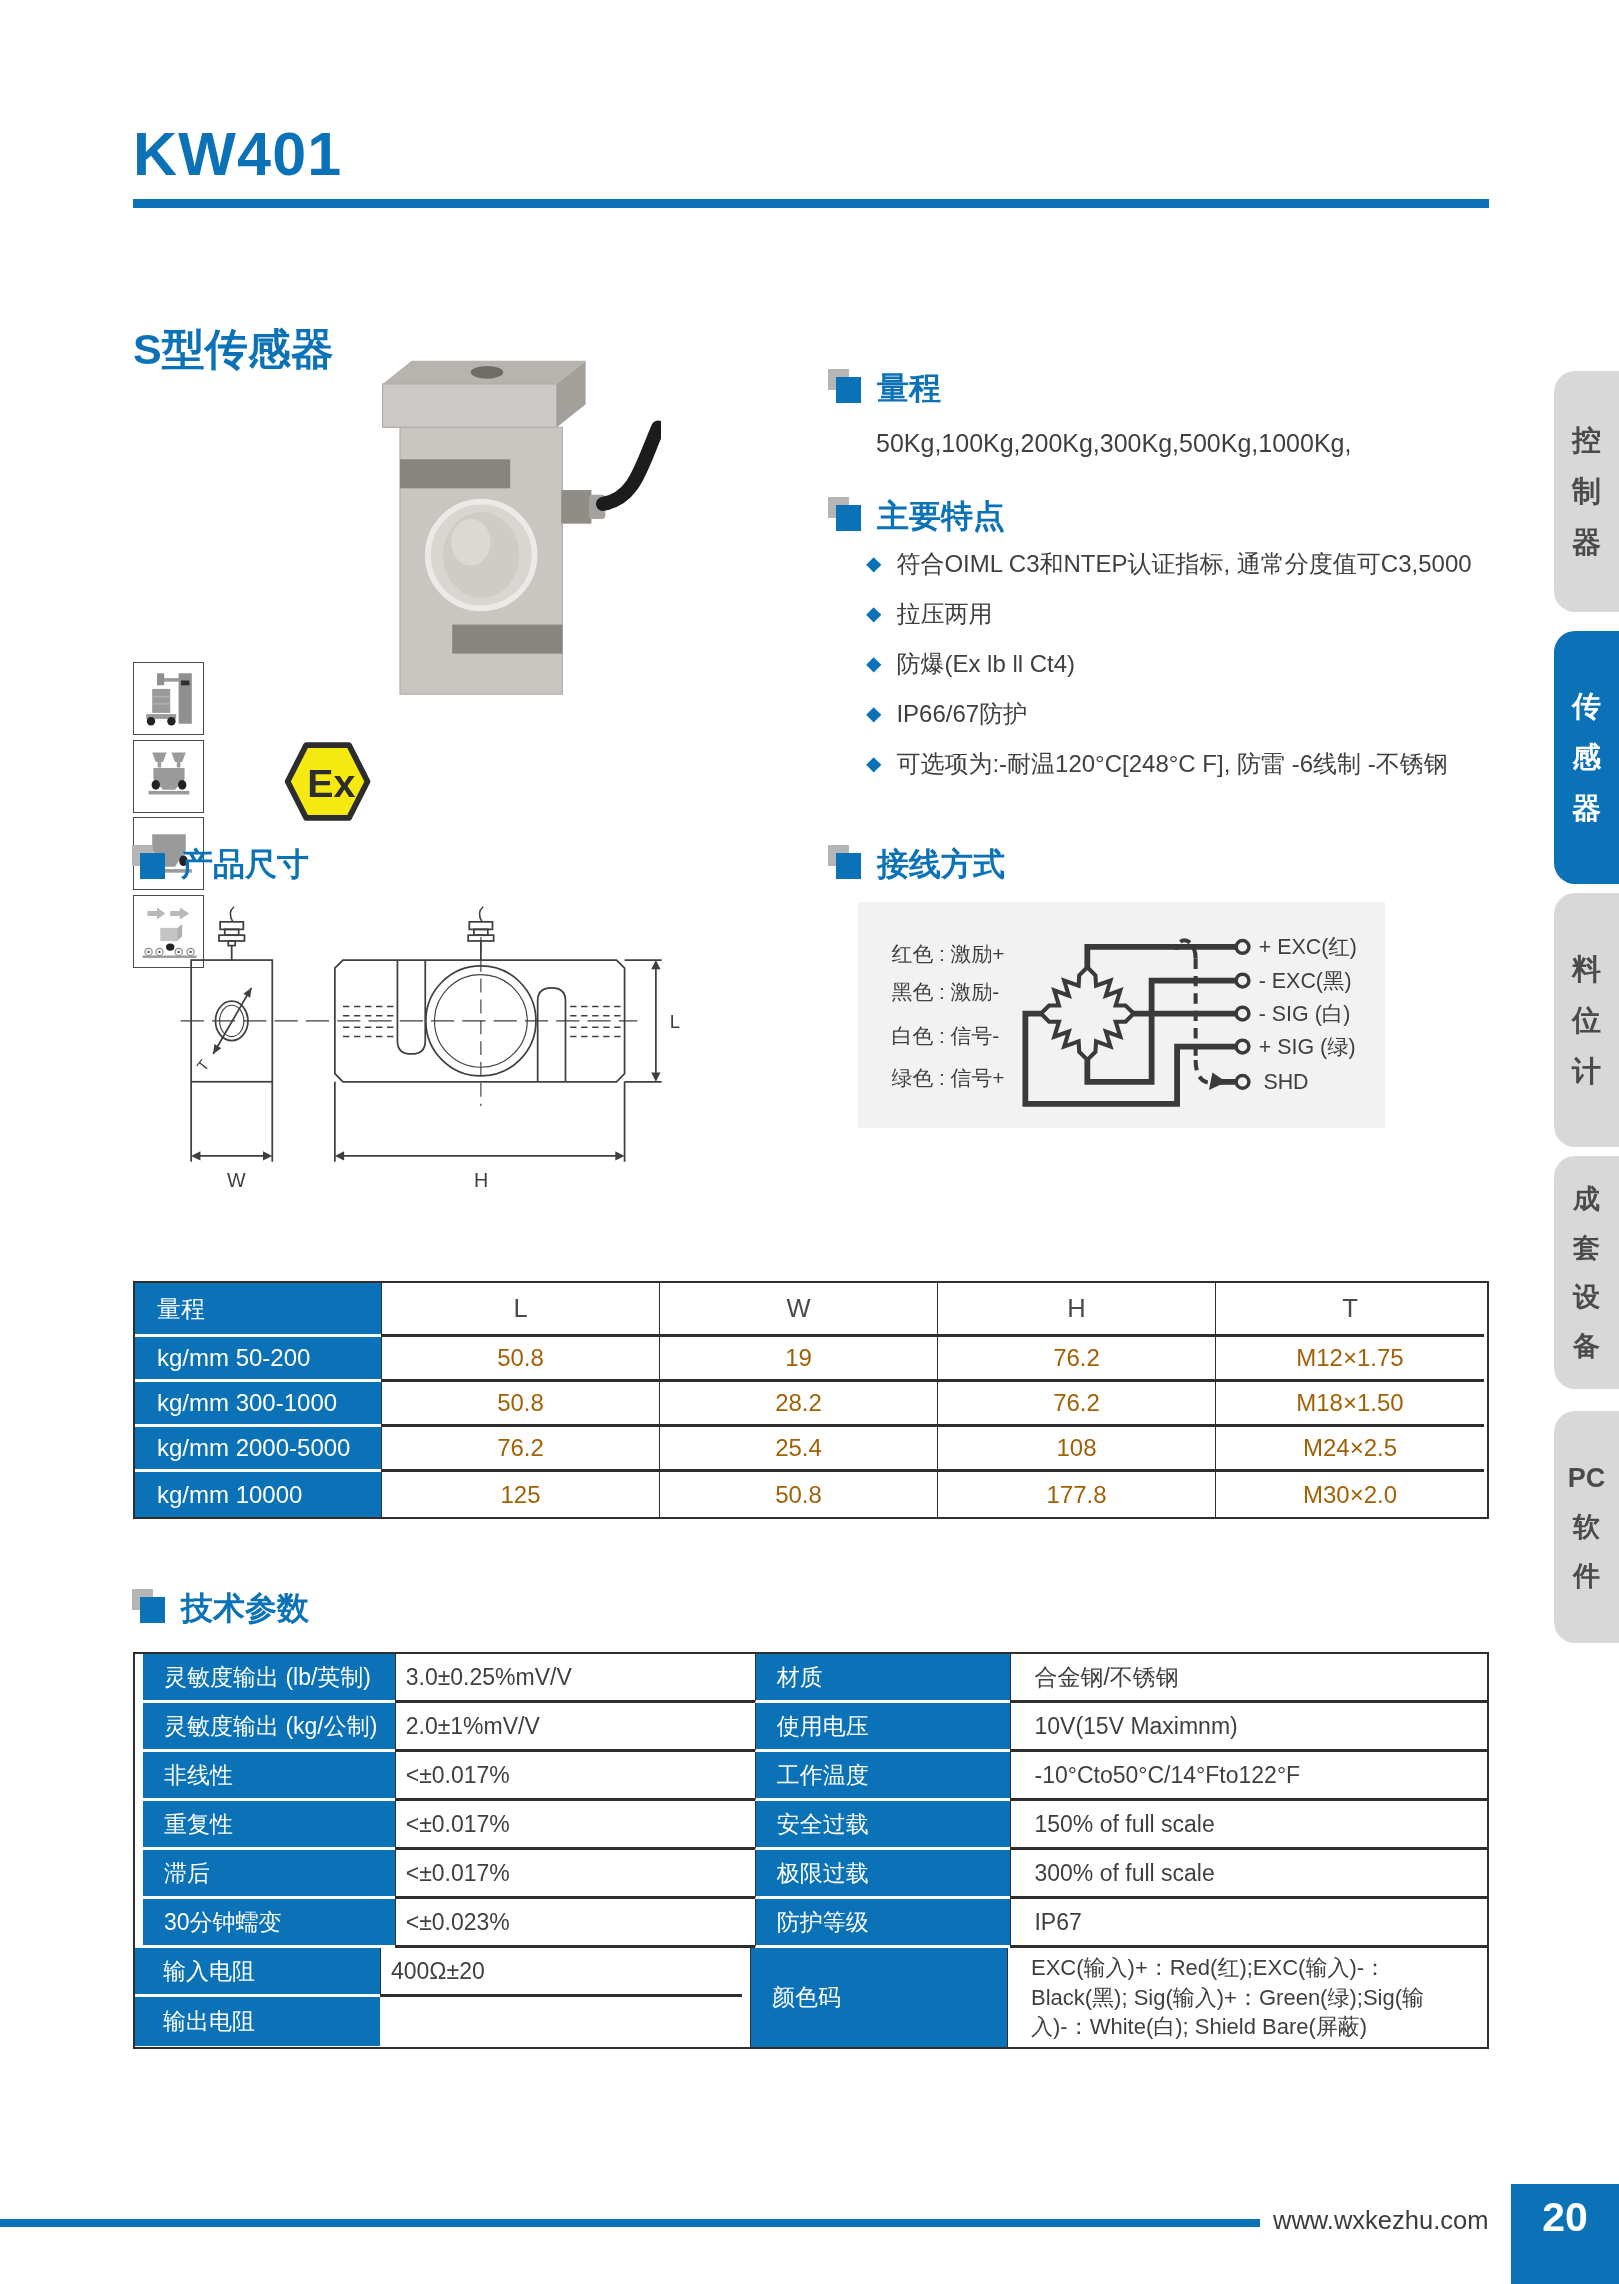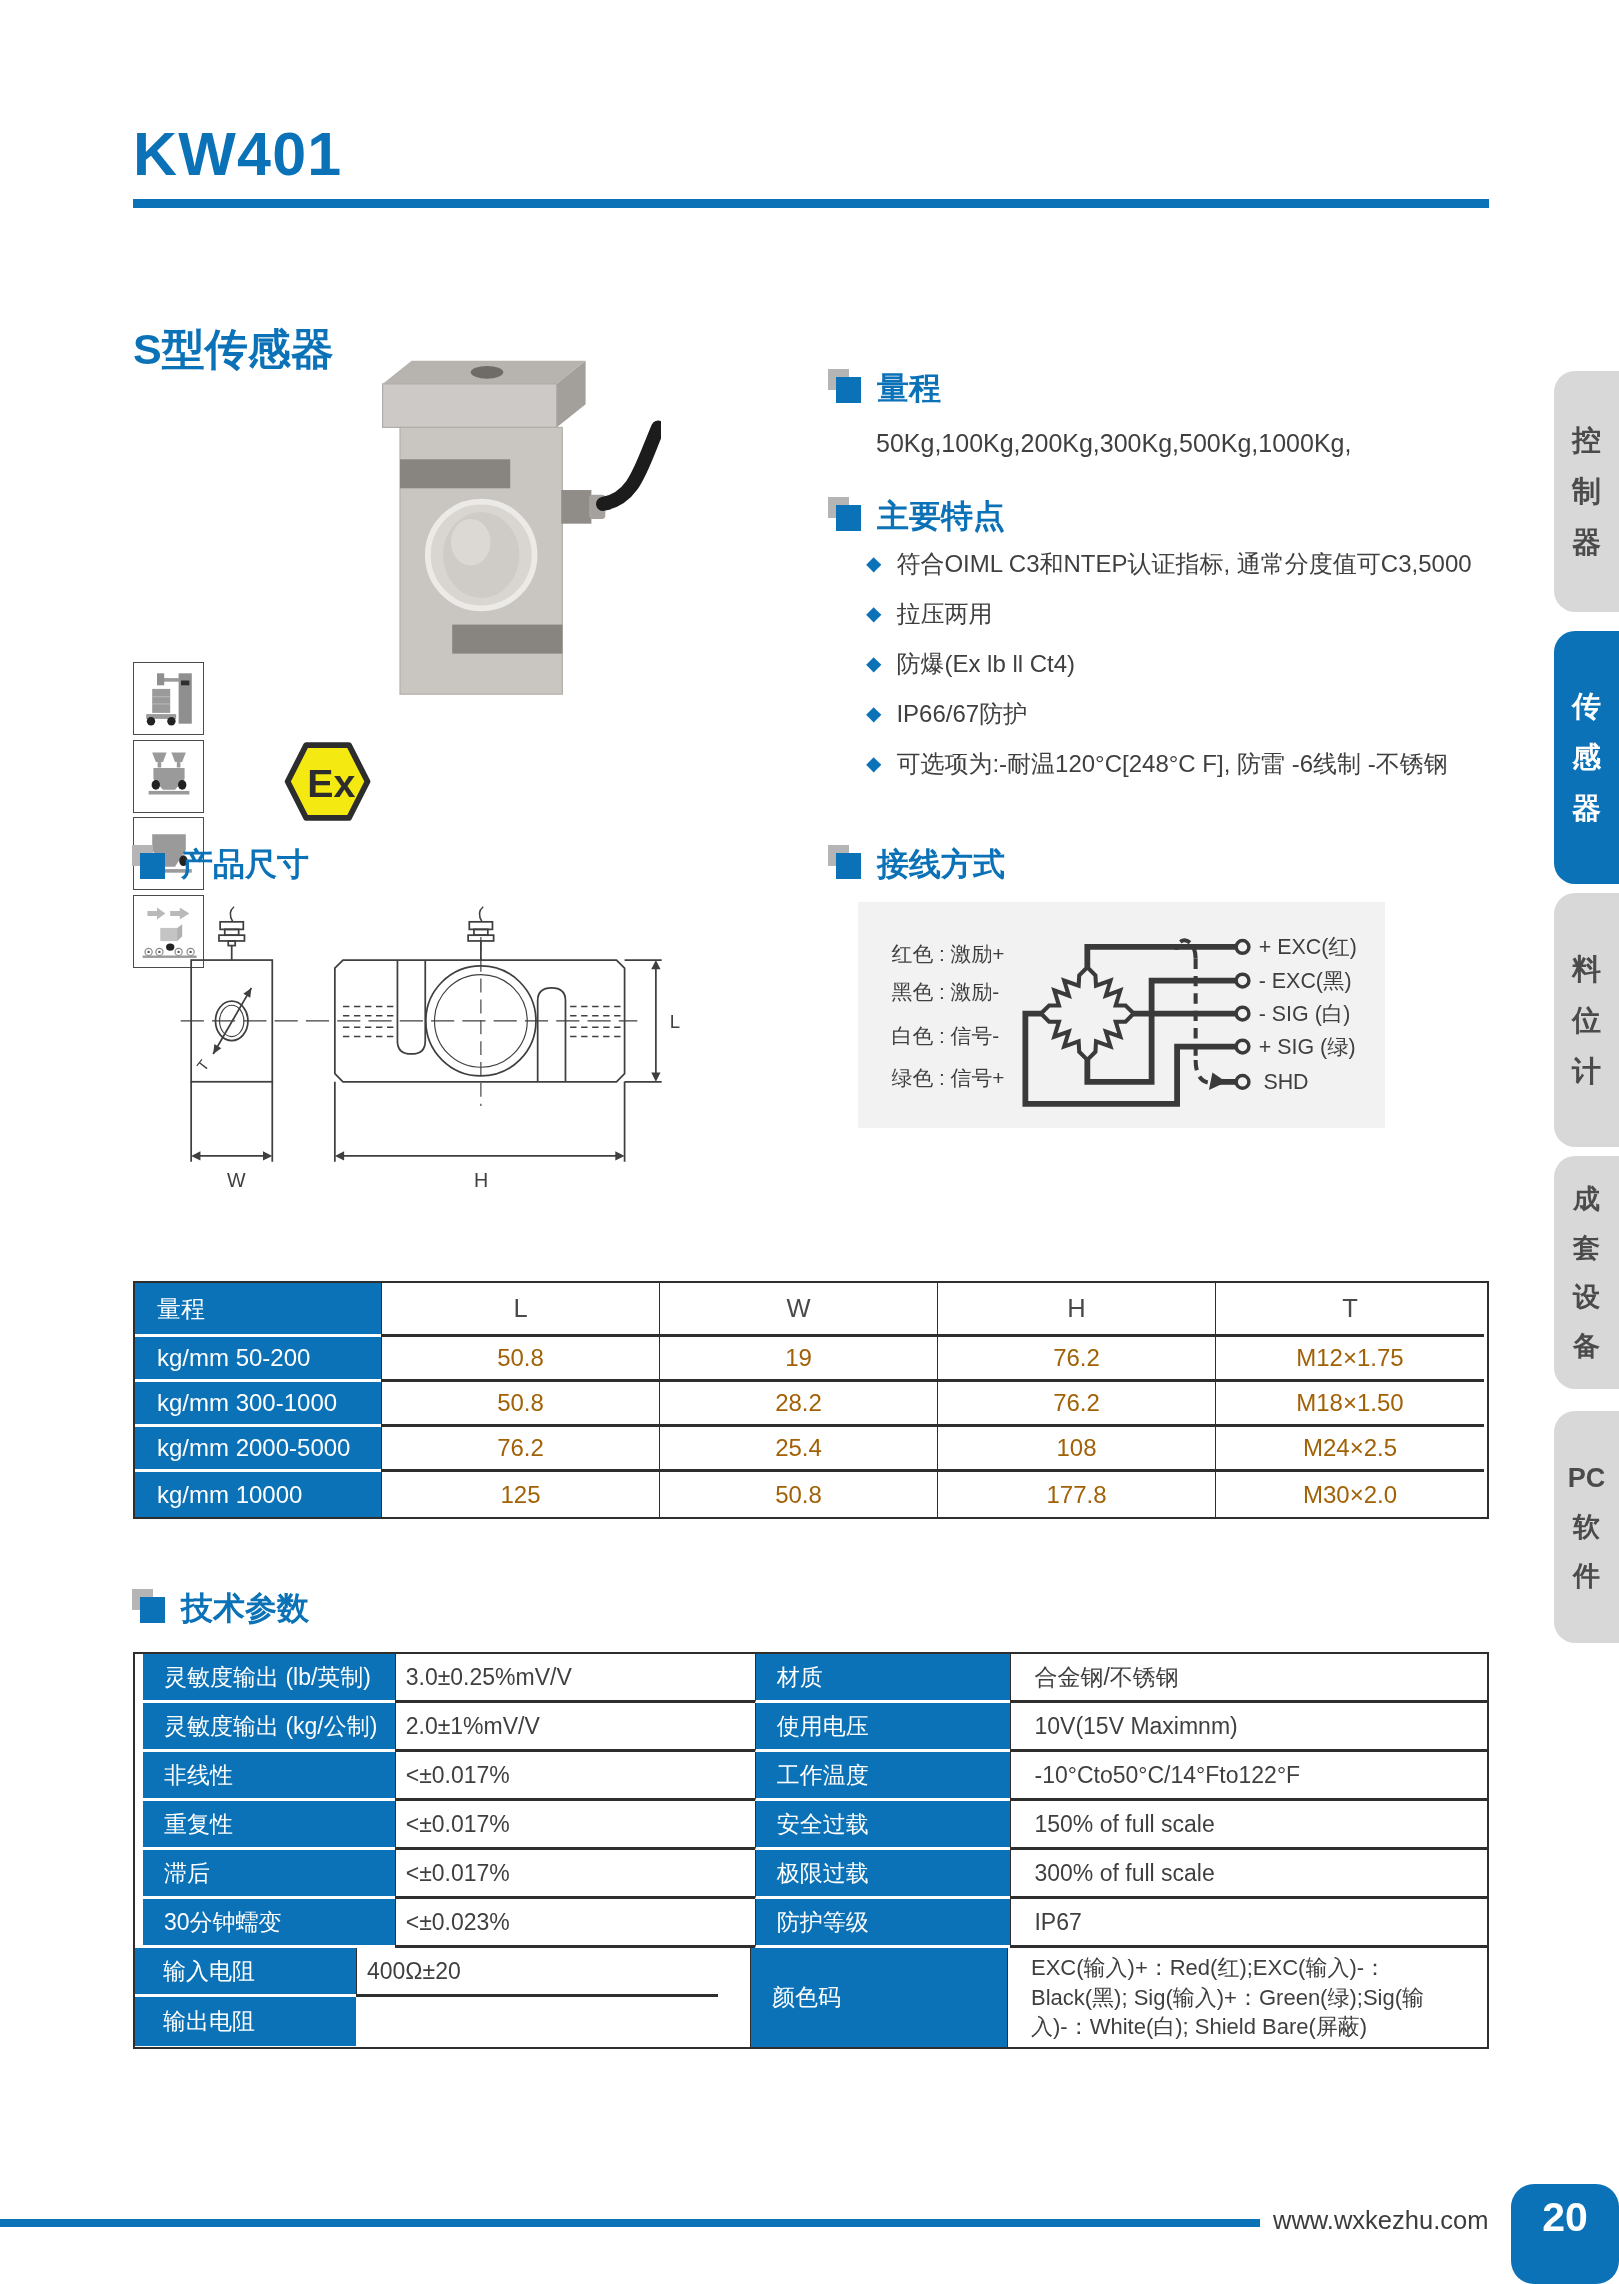--- a/index.html
+++ b/index.html
@@ -65,36 +65,36 @@
   
   .ttable{position:absolute;left:133px;top:1652px;width:1356px;border:2.9px solid var(--line);background:#fff;}
   .trow{display:flex;height:49px;margin-left:8px;}
   .t-label{width:253px;background:var(--accent);color:#fff;display:flex;align-items:center;padding-left:21px;font-size:23px;border-bottom:3.5px solid #fff;}
   .t-val1{width:362px;display:flex;align-items:center;padding-left:10px;font-size:23px;color:var(--ink);border-left:1.7px solid var(--line);border-bottom:3.5px solid var(--line);}
   .t-label2{width:257px;background:var(--accent);color:#fff;display:flex;align-items:center;padding-left:21px;font-size:23px;border-left:1.7px solid var(--line);border-bottom:3.5px solid #fff;}
   .t-val2{width:479px;display:flex;align-items:center;padding-left:23px;font-size:23px;color:var(--ink);border-left:1.7px solid var(--line);border-bottom:3.5px solid var(--line);}
   .trow-merge{display:flex;height:99px;}
   .merge-left{width:615px;display:flex;flex-direction:column;}
   .mrow{display:flex;height:49px;}
-  .mrow .t-label{width:221px;padding-left:28px;}
+  .mrow .t-label{width:245px;padding-left:28px;}
   .mrow:last-child .t-label{border-bottom:none;}
   .mrow:last-child .t-val1{border-bottom:none;}
   .t-label2.tall{height:99px;border-bottom:none;}
   .t-val2.tall{height:99px;border-bottom:none;font-size:22px;line-height:1.35;padding:9.3px 16px 9.3px 23px;}
 
   
   .side-tab{position:absolute;left:1554px;width:65px;border-radius:21px 0 0 21px;background:var(--tabgray);color:#4b4b4b;display:flex;flex-direction:column;align-items:center;justify-content:center;font-weight:600;cursor:pointer;}
   .side-tab .ln{font-size:29px;line-height:51px;}
   .side-tab.small .ln{font-size:27px;line-height:49px;}
   .side-tab.active{background:var(--accent);color:#fff;}
 
   
   .footer-rule{position:absolute;left:0;top:2219px;width:1260px;height:7.5px;background:var(--accent);}
   .footer-site{position:absolute;left:1273px;top:2206px;font-size:25.5px;color:#3c3c3c;}
-  .page-box{position:absolute;left:1511px;top:2184px;width:108px;height:100px;background:var(--accent);color:#fff;font-size:41px;font-weight:bold;display:flex;justify-content:center;padding-top:10.4px;border-radius:23px;}
+  .page-box{position:absolute;left:1511px;top:2184px;width:108px;height:100px;background:var(--accent);color:#fff;font-size:41px;font-weight:bold;display:flex;justify-content:center;padding-top:10.4px;}
 
   svg text{font-family:"Liberation Sans","DejaVu Sans",sans-serif;}
 </style>
 </head>
 <body>
 
 <div class="page">
 
   <h1 class="doc-title">KW401</h1>
   <div class="title-rule"></div>

